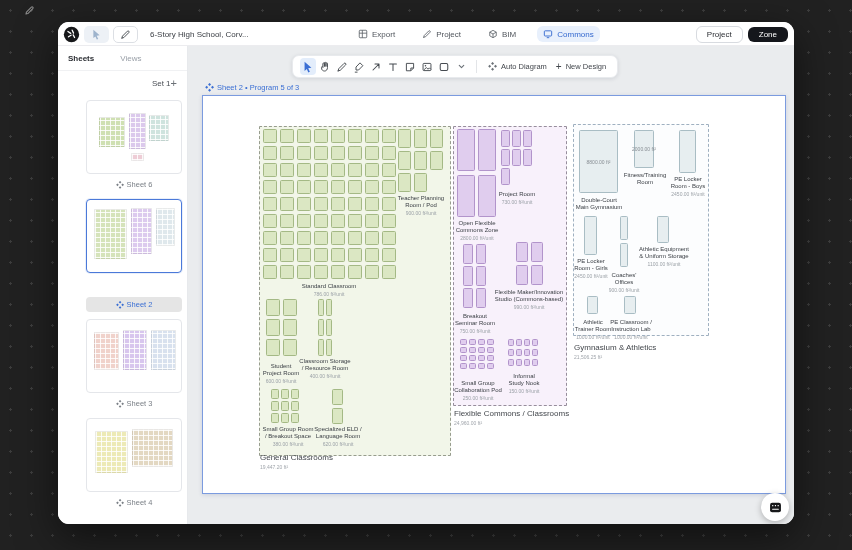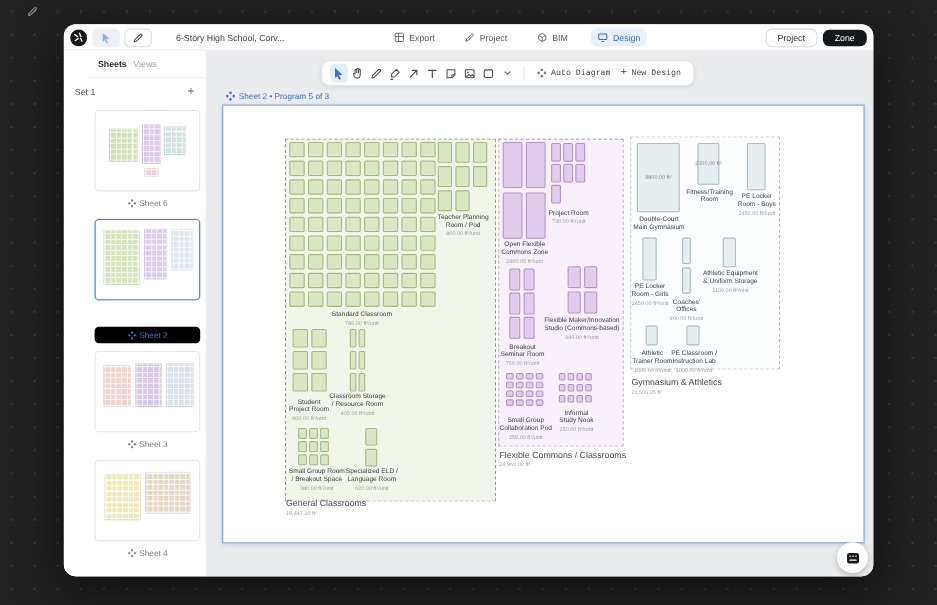--- a/index.html
+++ b/index.html
@@ -21,58 +21,58 @@
     box-shadow:0 12px 40px rgba(0,0,0,.55);
   }
 
   
   .titlebar { position:relative; height:24px; border-bottom:1px solid #ececef; background:#fff; }
   .tb-left { position:absolute; left:5px; top:0; height:24px; display:flex; align-items:center; gap:4px; }
   .logo { width:17px; height:17px; display:block; }
   .icon-btn { width:25px; height:17px; border-radius:5px; display:flex; align-items:center; justify-content:center; }
   .icon-btn.muted { background:#edf1f6; }
   .icon-btn.outline { background:#fff; border:1px solid #dcdfe4; }
-  .doc-title { font-size:8px; color:#393d43; margin-left:18px; white-space:nowrap; }
+  .doc-title { font-size:8px; color:#393d43; margin-left:8px; white-space:nowrap; }
   .tb-tabs { position:absolute; left:294px; top:0; height:24px; display:flex; align-items:center; gap:15px; }
   .mode-tab { display:flex; align-items:center; gap:4px; font-size:8px; color:#52575e; padding:3px 6px; border-radius:6px; }
   .mode-tab.active { background:#e8f0fc; color:#3569cf; }
   .tb-right { position:absolute; right:6px; top:0; height:24px; display:flex; align-items:center; gap:5px; }
   .btn-export { font-size:8px; color:#2b2e33; background:#fff; border:1px solid #d8dbe0; border-radius:6px; padding:3px 10px; }
   .btn-share { font-size:8px; color:#fff; background:#15171c; border-radius:6px; padding:3px 11px; }
 
   
   .body-row { position:absolute; top:24px; left:0; right:0; bottom:0; display:flex; }
   .sidebar { width:130px; background:#fff; border-right:1px solid #e7e9ec; position:relative; }
   .canvas { flex:1; background:#eaecee; position:relative; }
 
   
-  .sb-tabs { height:25px; display:flex; align-items:center; gap:6px; padding:0 10px; border-bottom:1px solid #f0f1f3;margin-left:21px; }
+  .sb-tabs { height:25px; display:flex; align-items:center; gap:26px; padding:0 10px; border-bottom:1px solid #f0f1f3; }
   .sb-tab { font-size:8px; color:#9aa0a8; }
   .sb-tab.active { color:#2b2e33; font-weight:bold; }
-  .sb-set { height:25px; display:flex; align-items:center; justify-content:space-between; padding:0 10px; }
+  .sb-set { height:25px; display:flex; align-items:center; justify-content:flex-end; padding:0 10px; }
   .sb-set-label { font-size:8px; color:#4a4e55; }
   .sb-add { font-size:11px; color:#6b7076; line-height:1; }
   .sheet-list { padding:4px 0 0 28px; }
   .thumb-card { width:96px; height:74px; background:#fff; border:1px solid #e4e6ea; border-radius:4px; position:relative; }
   .thumb-card.selected { border:1.5px solid #4b79d9; box-shadow:0 0 0 1px rgba(75,121,217,.12); }
   .cluster { position:absolute; border:1px solid rgba(0,0,0,.07); }
   .thumb-label { width:96px; height:15px; margin:3px 0 7px 0; display:flex; align-items:center; justify-content:center; gap:3px; font-size:7.5px; color:#7b8087; border-radius:4px; }
-  .thumb-label.selected { color:#3b6fd4; background:#000000;margin-top:24px; }
+  .thumb-label.selected { color:#3b6fd4; background:#e5e5e5;margin-top:24px; }
 
   
   .fl-toolbar {
     position:absolute; left:104px; top:9px; height:23px;
     display:inline-flex; align-items:center; gap:1px; padding:0 7px;
     background:#fff; border:1px solid #e8eaed; border-radius:7px;
     box-shadow:0 1px 4px rgba(25,35,55,.12); white-space:nowrap; z-index:5;
   }
   .tool { width:16px; height:17px; display:flex; align-items:center; justify-content:center; border-radius:4px; }
   .tool.active { background:#e3edfb; }
   .tb-divider { width:1px; height:13px; background:#e3e5e8; margin:0 6px; }
-  .tb-text-btn { display:flex; align-items:center; gap:4px; font-size:7.5px; color:#42464c; padding:0 4px;font-family:Liberation Mono, monospace; }
+  .tb-text-btn { display:flex; align-items:center; gap:4px; font-size:7.5px; color:#42464c; padding:0 4px; }
   .plus-glyph { font-size:10px; color:#42464c; line-height:1; }
 
   .sheet-tag { position:absolute; left:17px; top:37px; display:flex; align-items:center; gap:3px; font-size:7.5px; color:#3b6fd4; z-index:4; }
 
   
   .sheet {
     position:absolute; left:14px; top:49px; width:584px; height:399px;
     background:#fff; border:1px solid #7b9bdf; box-shadow:0 1px 4px rgba(60,80,140,.18);
   }
   .group-box { position:absolute; border:1px dashed; border-radius:1px; }
@@ -140,21 +140,21 @@
         <svg width="10" height="10" viewBox="0 0 12 12" fill="none" stroke="#5b6168" stroke-width="1" stroke-linejoin="round">
             <path d="M6 1.6l3.9 2.2v4.4L6 10.4 2.1 8.2V3.8zM6 6v4.4M2.1 3.8L6 6l3.9-2.2"></path>
           </svg>
         <span>BIM</span>
       </span>
       <span class="mode-tab active">
         <svg width="10" height="10" viewBox="0 0 12 12" fill="none" stroke="#3569cf" stroke-width="1.1" stroke-linejoin="round">
             <rect x="1.6" y="2.2" width="8.8" height="6.2" rx="1"></rect>
             <path d="M4.5 10.4h3"></path>
           </svg>
-        <span>Design</span>
+        <span>Commons</span>
       </span>
     </div>
 
     <div class="tb-right">
       <span class="btn-export">Project</span>
       <span class="btn-share">Zone</span>
     </div>
   </div>
 
   <div class="body-row">

